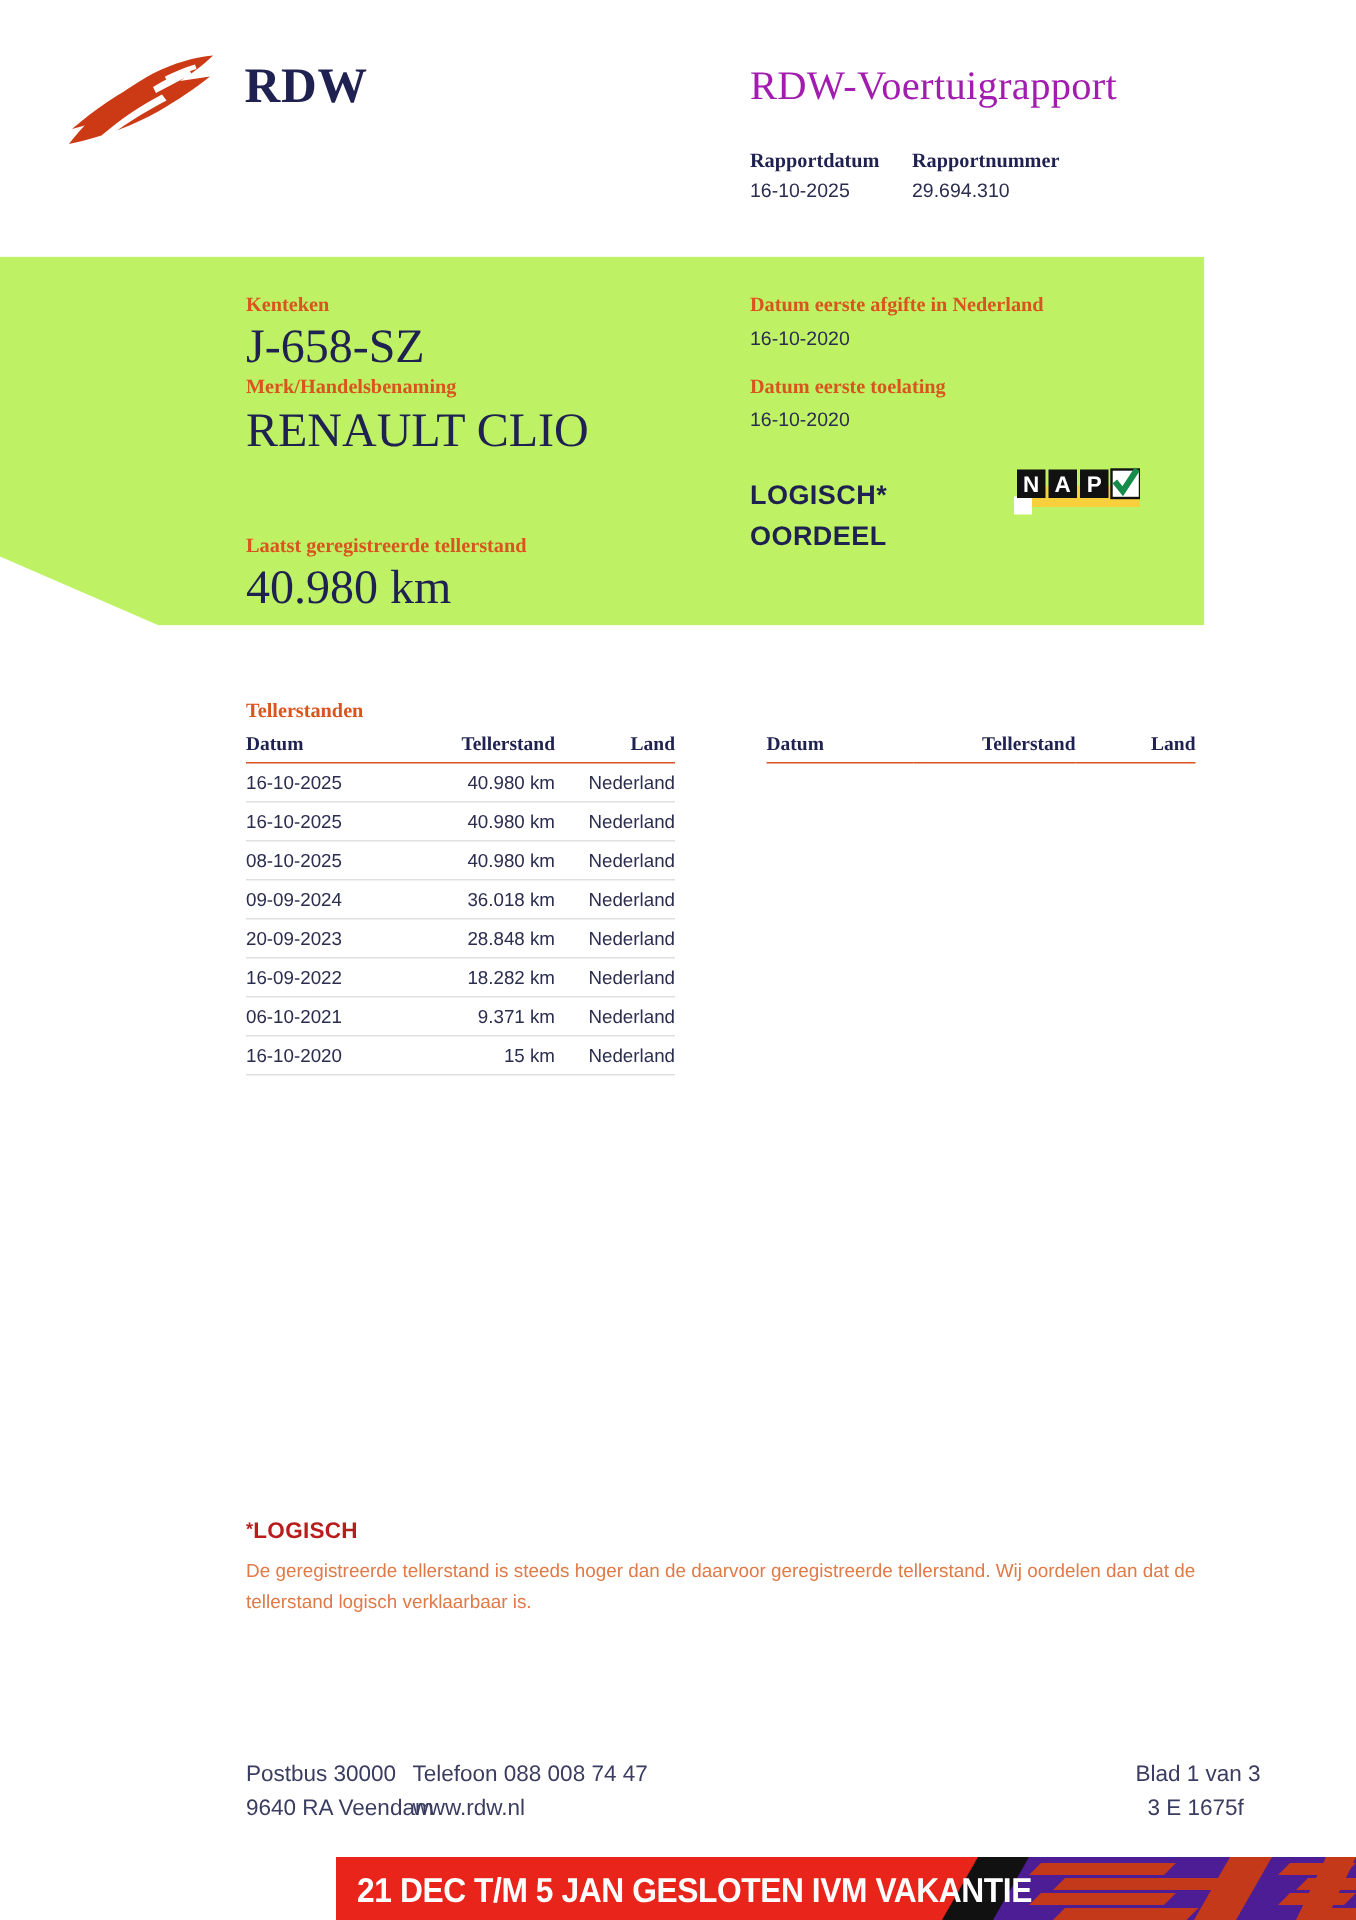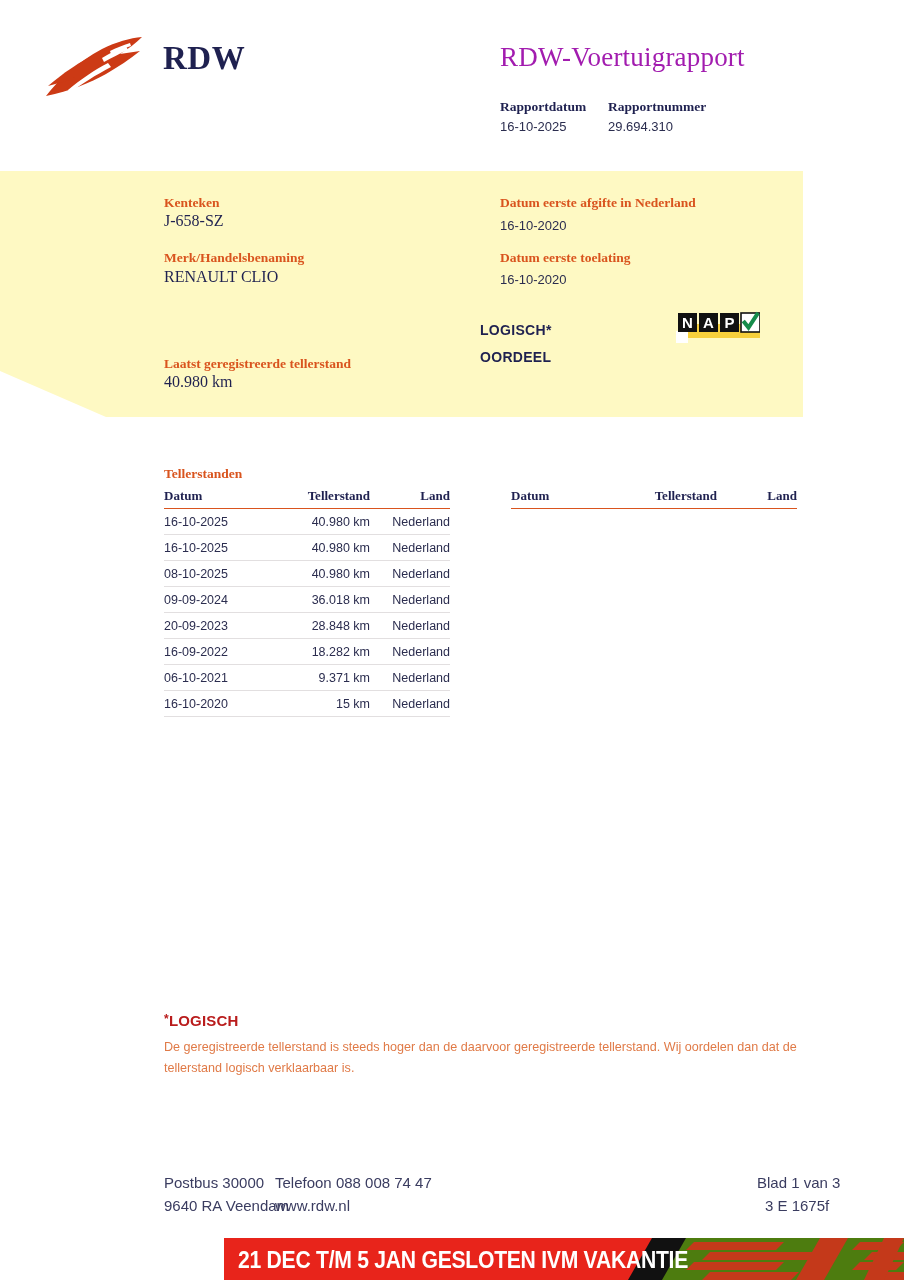--- a/index.html
+++ b/index.html
@@ -62,36 +62,36 @@
   #rep-date-label { left: 500px; }
   #rep-date-value { left: 500px; }
   #rep-num-label  { left: 608px; }
   #rep-num-value  { left: 608px; }
 
   
   .panel {
     position: absolute;
     left: 0; top: 171px;
     width: 803px; height: 246px;
-    background: #fef9c3;
+    background: #bef264;
     -webkit-clip-path: polygon(0 0, 803px 0, 803px 246px, 106px 246px, 0 200px);
     clip-path: polygon(0 0, 803px 0, 803px 246px, 106px 246px, 0 200px);
   }
   .p-label {
     position: absolute;
     font-family: "Liberation Serif", serif;
     font-weight: bold;
     font-size: 13.5px;
     color: #d9541e;
     white-space: nowrap;
   }
   .p-value {
     position: absolute;
     font-family: "Liberation Serif", serif;
-    font-size: 16px;
+    font-size: 32px;
     color: #1f2150;
     white-space: nowrap;
   }
   .p-value-sm {
     position: absolute;
     font-size: 13px;
     color: #2b2d4f;
     white-space: nowrap;
   }
   #kenteken-label     { left: 164px; top: 24px; }
@@ -100,24 +100,24 @@
   #merk-value         { left: 164px; top: 97px; }
   #tellerstand-label  { left: 164px; top: 185px; }
   #tellerstand-value  { left: 164px; top: 202px; }
   #afgifte-label      { left: 500px; top: 24px; }
   #afgifte-value      { left: 500px; top: 47px; }
   #toelating-label    { left: 500px; top: 79px; }
   #toelating-value    { left: 500px; top: 101px; }
 
   .oordeel {
     position: absolute;
-    left: 480px; top: 146px;
+    left: 500px; top: 146px;
     font-family: "Liberation Sans", sans-serif;
     font-weight: bold;
-    font-size: 14px;
+    font-size: 18px;
     line-height: 27px;
     color: #1f2150;
     letter-spacing: 0.3px;
   }
 
   
   .nap {
     position: absolute;
     left: 676px; top: 140px;
     width: 84px; height: 38px;
@@ -194,21 +194,21 @@
   #foot-web      { left: 275px; top: 1197px; }
   #foot-page     { left: 757px; top: 1174px; }
   #foot-code     { left: 765px; top: 1197px; }
 
   
   .banner {
     position: absolute;
     left: 224px; top: 1238px;
     width: 680px; height: 42px;
     overflow: hidden;
-    background: #4d7c0f;
+    background: #4c1d95;
   }
   .banner-text {
     position: absolute;
     left: 14px; top: 9px;
     font-family: "Liberation Sans Narrow", "Liberation Sans", sans-serif;
     font-weight: bold;
     font-size: 23px;
     color: #ffffff;
     letter-spacing: -0.3px;
     transform: scaleX(0.92);

